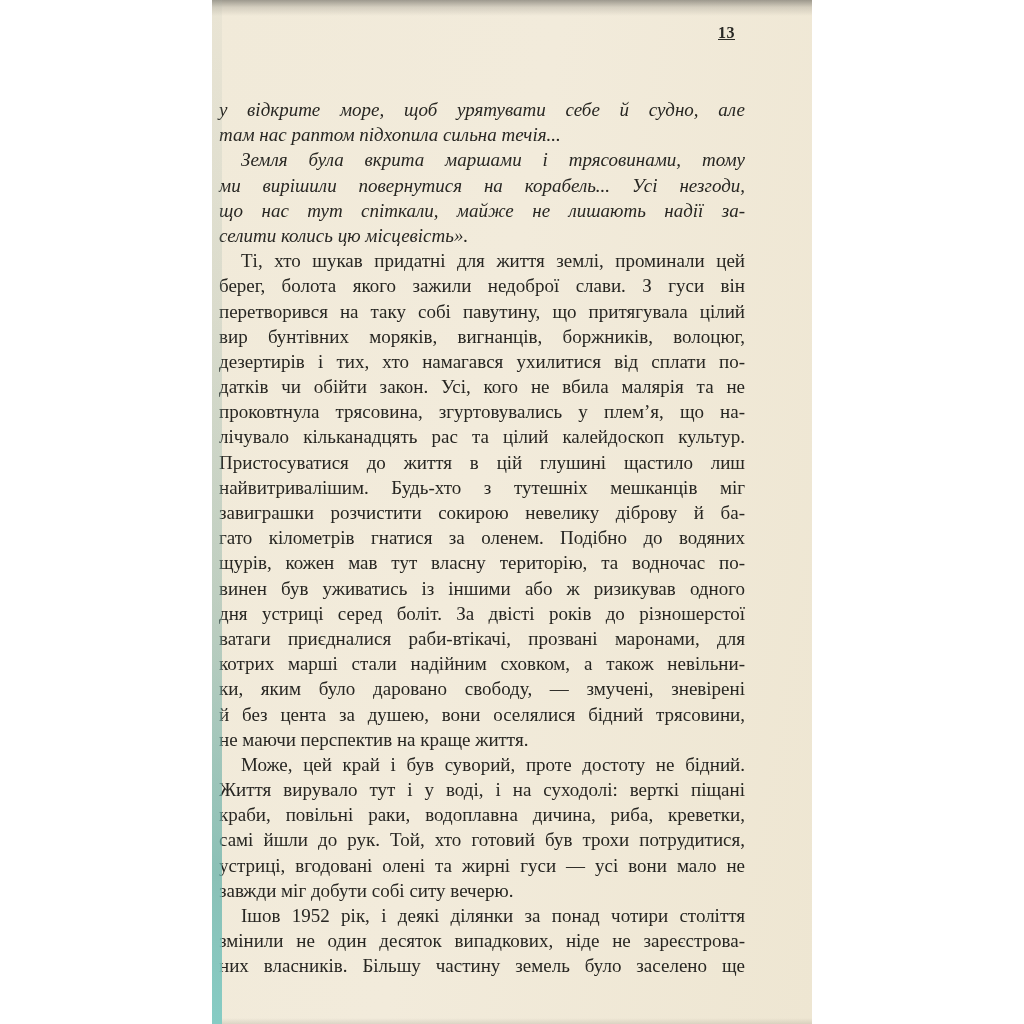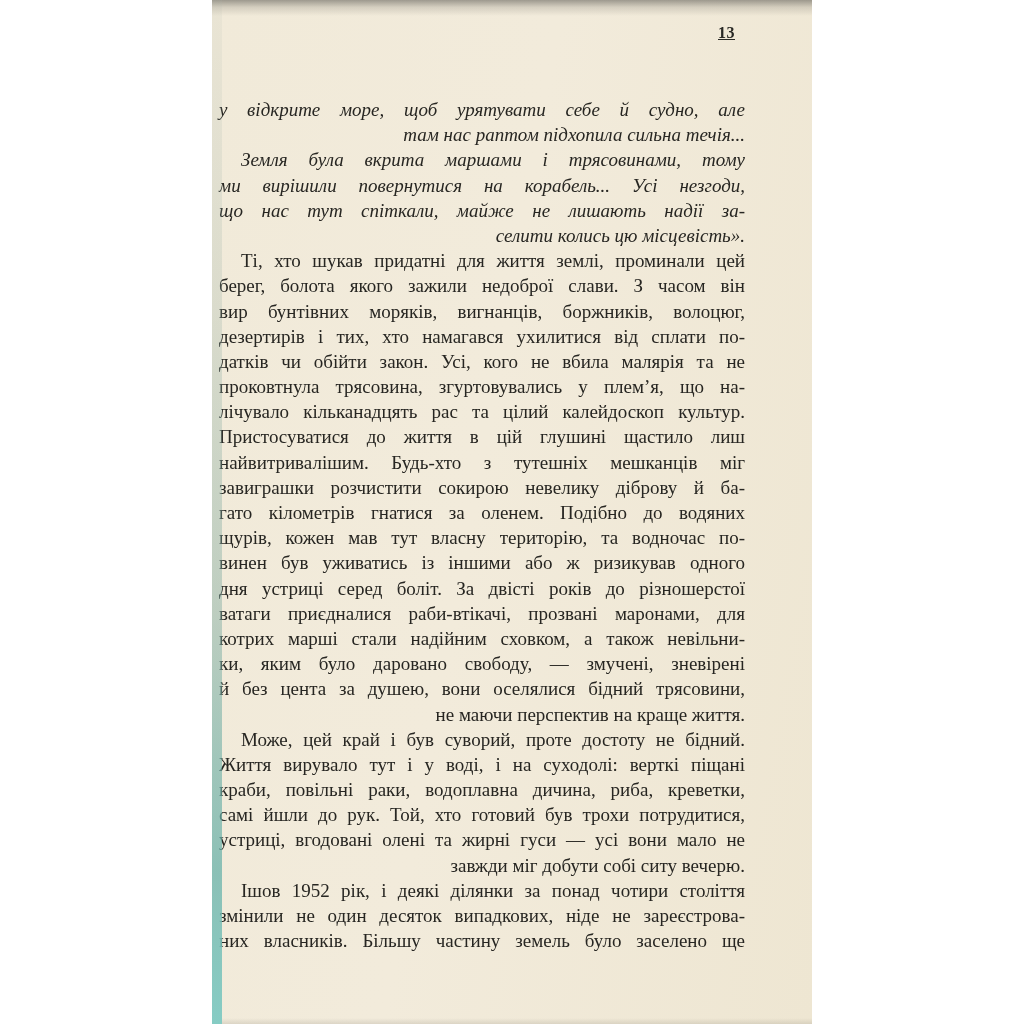--- a/index.html
+++ b/index.html
@@ -71,21 +71,21 @@
     top: 81px;
     width: 526px;
     font-size: 19px;
     line-height: 25.2px;
     color: #272622;
     margin-top: 16px;
   }
   .line {
     height: 25.2px;
     white-space: nowrap;
-    text-align: right;
+    text-align: left;
   }
   .line.j {
     white-space: normal;
     text-align: justify;
     text-align-last: justify;
   }
   .line.i { font-style: italic; }
   .line.ind { text-indent: 22px; }
 </style>
 </head>
@@ -95,21 +95,22 @@
   <div class="book-page">
     <div class="page-number">13</div>
     <div class="text-block">
         <div class="line i j">у відкрите море, щоб урятувати себе й судно, але</div>
         <div class="line i">там нас раптом підхопила сильна течія...</div>
         <div class="line i ind j">Земля була вкрита маршами і трясовинами, тому</div>
         <div class="line i j">ми вирішили повернутися на корабель... Усі незгоди,</div>
         <div class="line i j">що нас тут спіткали, майже не лишають надії за-</div>
         <div class="line i">селити колись цю місцевість».</div>
         <div class="line ind j">Ті, хто шукав придатні для життя землі, проминали цей</div>
-        <div class="line j">берег, болота якого зажили недоброї слави. З часом він</div>
+        <div class="line j">берег, болота якого зажили недоброї слави. З гуси він</div>
+        <div class="line j">перетворився на таку собі павутину, що притягувала цілий</div>
         <div class="line j">вир бунтівних моряків, вигнанців, боржників, волоцюг,</div>
         <div class="line j">дезертирів і тих, хто намагався ухилитися від сплати по-</div>
         <div class="line j">датків чи обійти закон. Усі, кого не вбила малярія та не</div>
         <div class="line j">проковтнула трясовина, згуртовувались у плем’я, що на-</div>
         <div class="line j">лічувало кільканадцять рас та цілий калейдоскоп культур.</div>
         <div class="line j">Пристосуватися до життя в цій глушині щастило лиш</div>
         <div class="line j">найвитривалішим. Будь-хто з тутешніх мешканців міг</div>
         <div class="line j">завиграшки розчистити сокирою невелику діброву й ба-</div>
         <div class="line j">гато кілометрів гнатися за оленем. Подібно до водяних</div>
         <div class="line j">щурів, кожен мав тут власну територію, та водночас по-</div>

